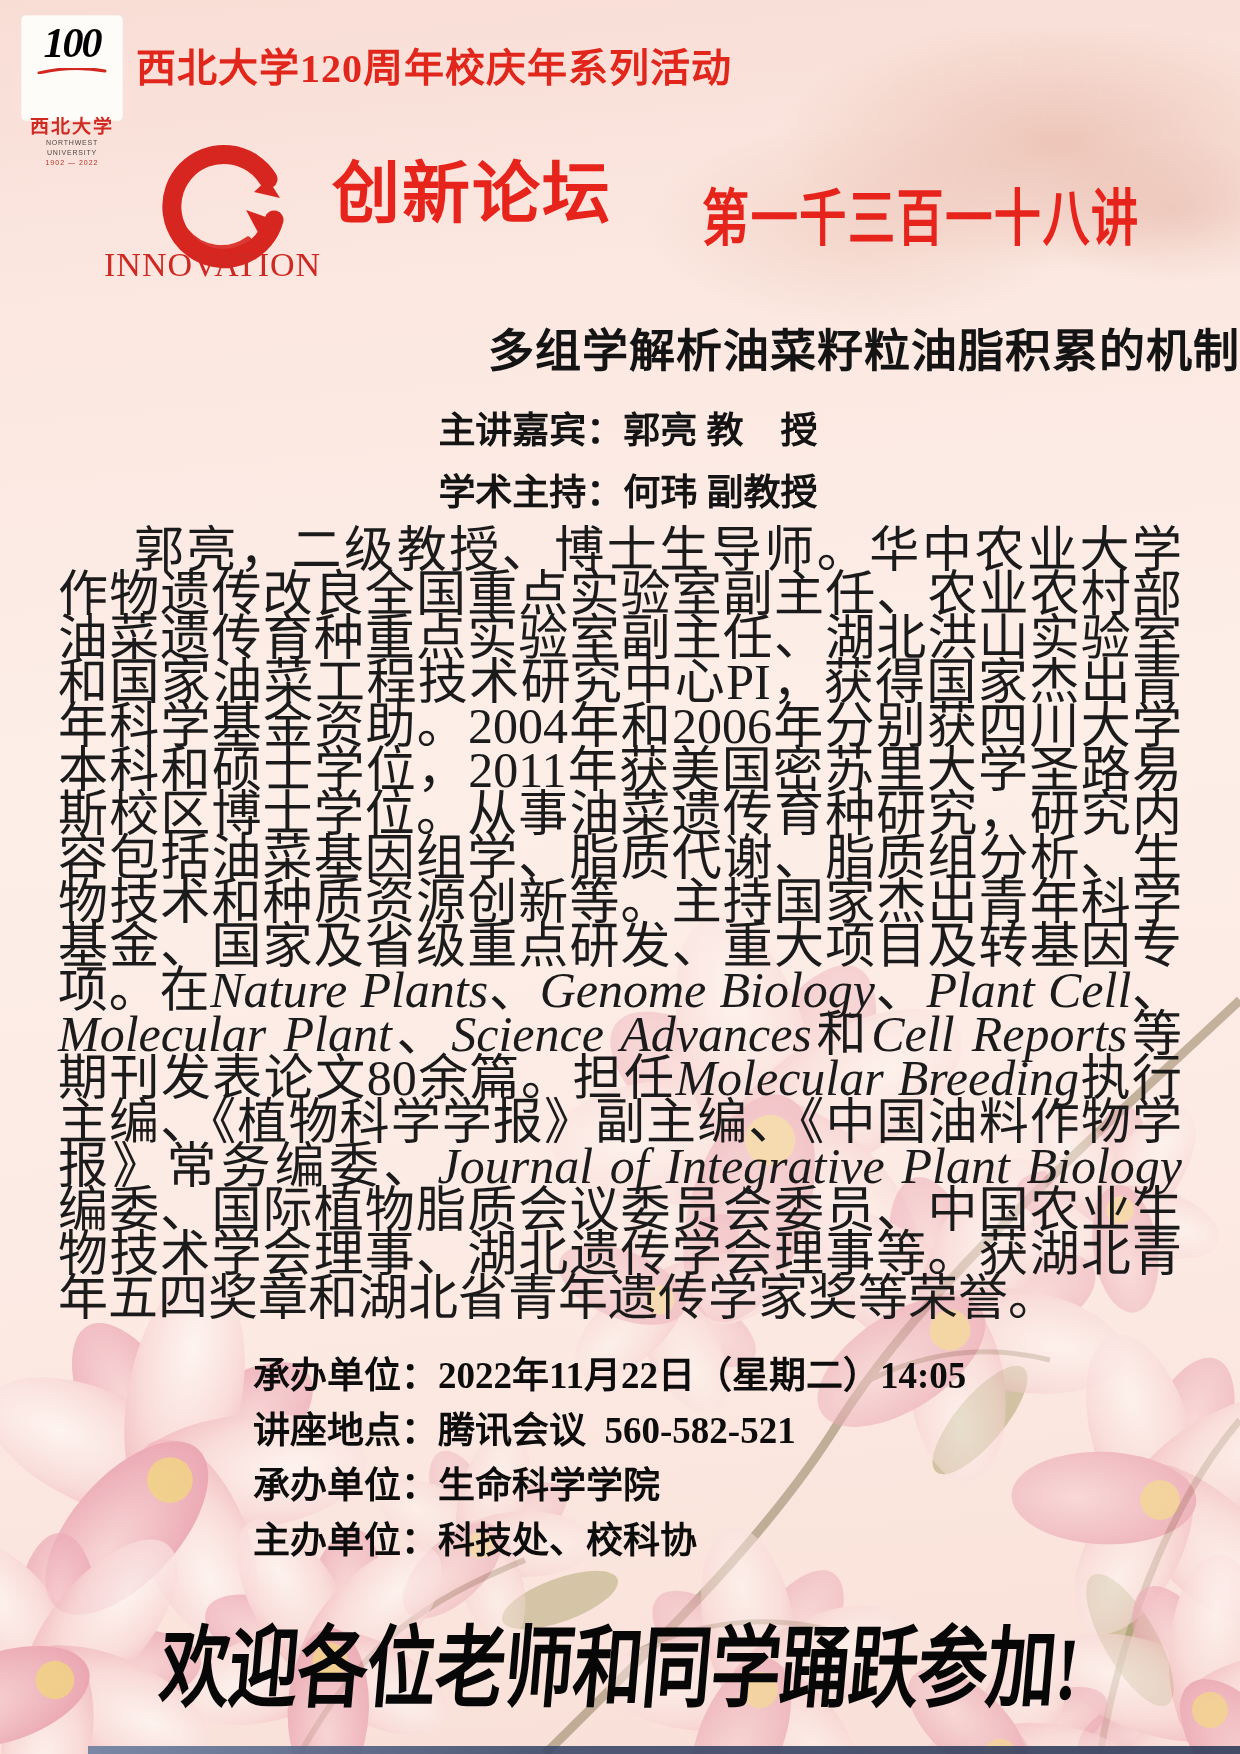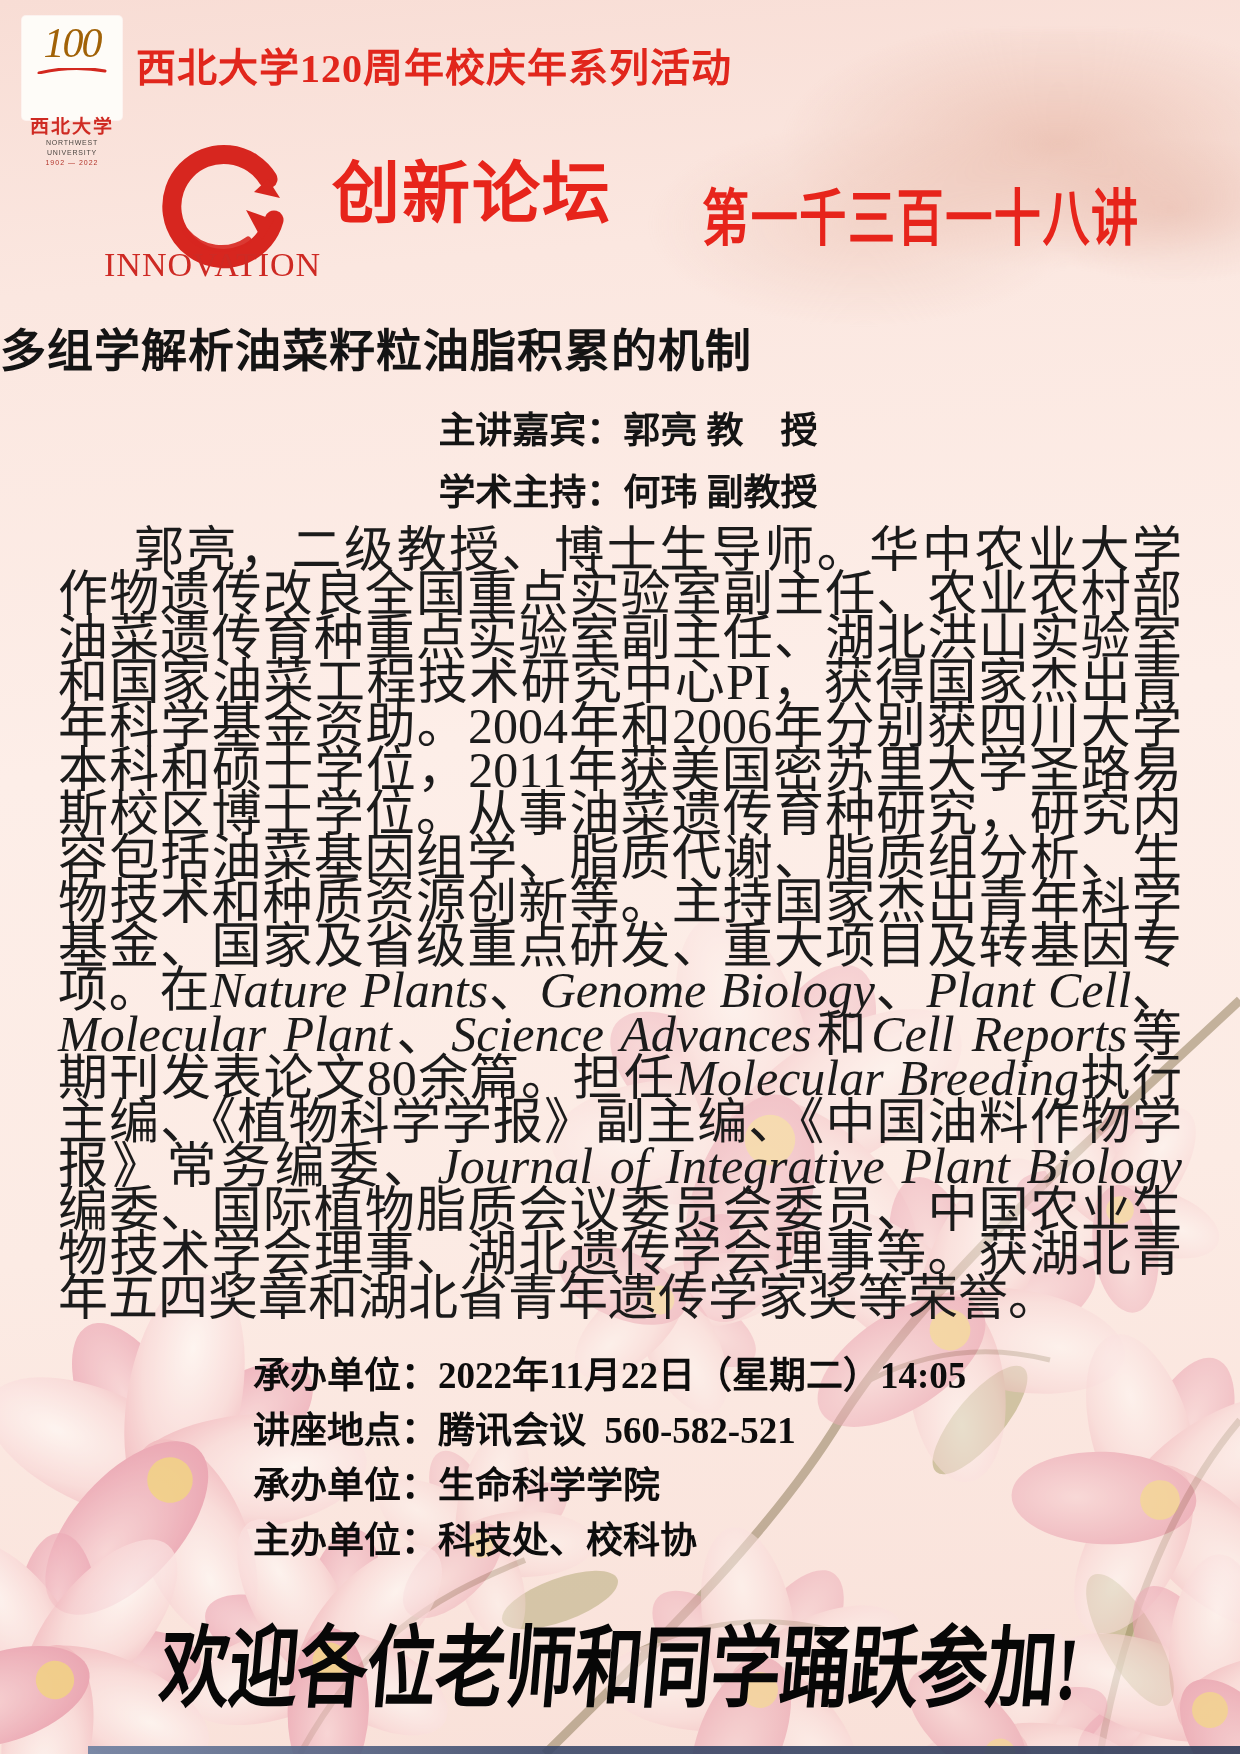--- a/index.html
+++ b/index.html
@@ -21,21 +21,21 @@
   .content{position:absolute;inset:0;z-index:2;}
   .flowers{z-index:1;}
 
   
   .univ-logo{
     position:absolute;left:22px;top:16px;width:100px;height:104px;
     background:#fefcf8;border-radius:4px;text-align:center;
     box-shadow:0 0 0 1px rgba(255,255,255,.6);
   }
   .logo-mark{
-    font-style:italic;font-weight:normal;color:#a16207;
+    font-style:italic;font-weight:bold;color:#000000;
     font-size:42px;line-height:46px;margin-top:4px;letter-spacing:-2px;
     font-family:"Liberation Serif",serif;
   }
   .logo-swash{display:block;margin:2px auto -6px auto;}
   .logo-cn{font-weight:bold;color:#cf2a22;font-size:19px;line-height:22px;letter-spacing:2px;margin-top:48px;}
   .logo-en{color:#4a4540;font-size:7px;line-height:10px;letter-spacing:.8px;font-family:"Liberation Sans",sans-serif;}
   .logo-years{color:#b3342a;font-size:7px;line-height:9px;letter-spacing:1px;font-family:"Liberation Sans",sans-serif;}
 
   .series-title{
     position:absolute;left:136px;top:36px;
@@ -52,21 +52,21 @@
     font-size:68px;font-weight:900;color:#e7241b;white-space:nowrap;
     font-family:"Liberation Sans","DejaVu Sans",sans-serif;letter-spacing:2px;
   }
   .lecture-number{
     position:absolute;left:702px;top:168px;
     font-size:62px;font-weight:bold;color:#e7241b;white-space:nowrap;
     transform:scaleX(.76);transform-origin:left center;letter-spacing:2px;
   }
 
   .main-title{
-    position:absolute;left:0;width:100%;top:314px;text-align:left;
+    position:absolute;left:0;width:100%;top:314px;text-align:right;
     font-size:46px;font-weight:bold;color:#141414;letter-spacing:1px;white-space:nowrap;
   }
   .speakers{position:absolute;left:8px;width:100%;top:400px;text-align:center;color:#141414;}
   .speakers div{font-size:37px;font-weight:bold;line-height:62px;white-space:pre;}
 
   .bio{
     position:absolute;left:58px;top:528px;width:1124px;
     font-size:50px;line-height:44px;color:#1b1b1b;
     text-align:justify;text-indent:76px;
   }

